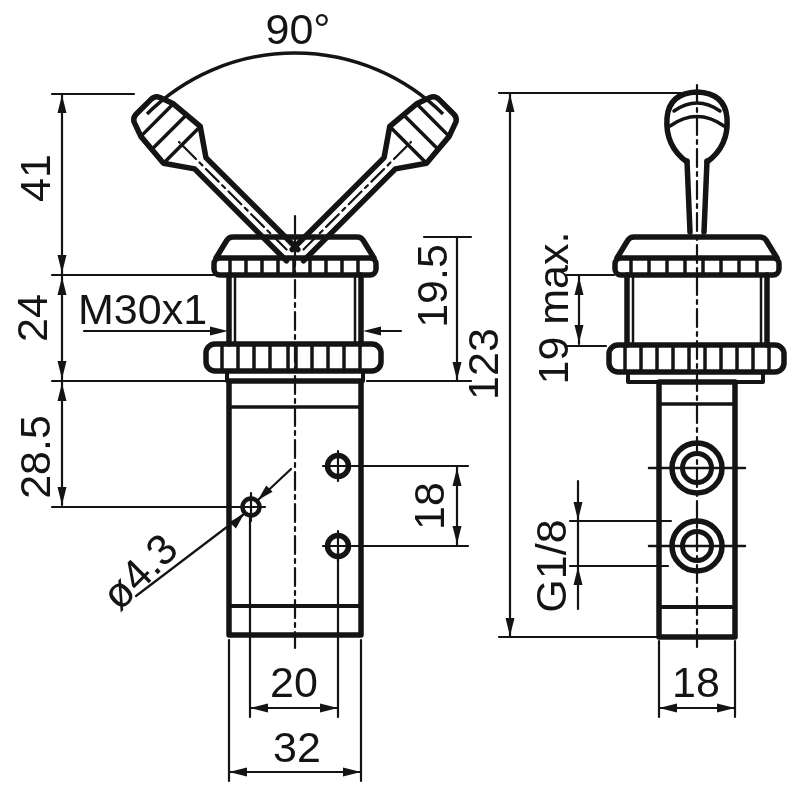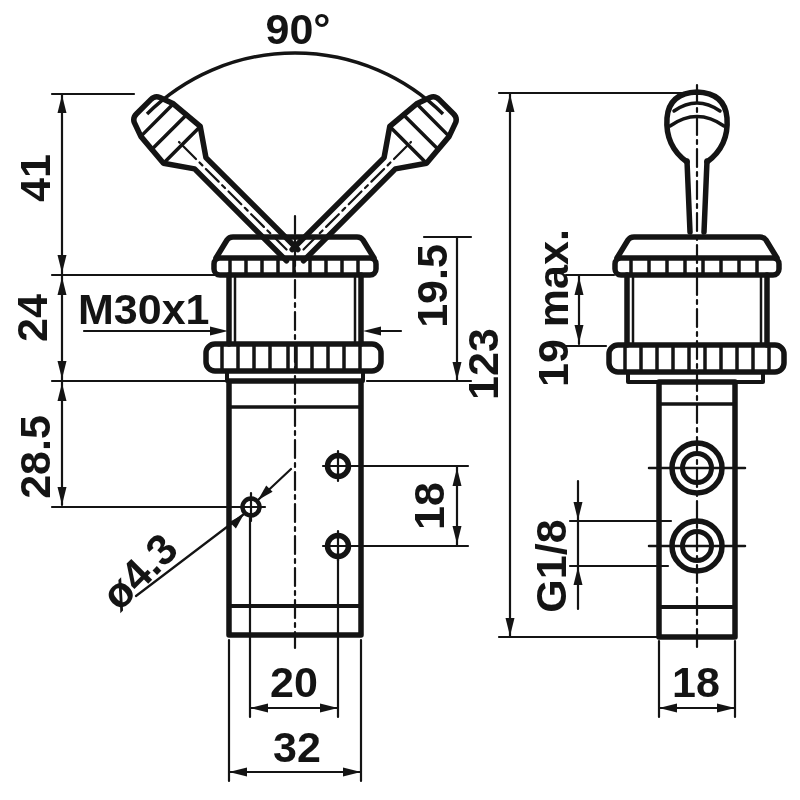--- a/index.html
+++ b/index.html
@@ -1,16 +1,16 @@
 <!DOCTYPE html>
 <html><head>
 <meta charset="utf-8">
 <style>
   html,body{margin:0;padding:0;background:#ffffff;}
-  .page{width:800px;height:800px;background:#ffffff;position:relative;overflow:hidden;font-weight:bold;}
+  .page{width:800px;height:800px;background:#ffffff;position:relative;overflow:hidden;}
   svg{display:block;}
   .outline{fill:none;stroke:#141414;stroke-width:5.5;stroke-linecap:round;stroke-linejoin:round;}
   .outline-m{fill:none;stroke:#141414;stroke-width:4;stroke-linecap:round;stroke-linejoin:round;}
   .inner{fill:none;stroke:#141414;stroke-width:3.5;stroke-linecap:round;}
   .thread{fill:none;stroke:#141414;stroke-width:2.5;stroke-linecap:round;}
   .thin{fill:none;stroke:#141414;stroke-width:2.2;stroke-linecap:round;}
   .center{fill:none;stroke:#141414;stroke-width:2.2;stroke-linecap:round;stroke-dasharray:18 5 4 5;}
   .arrow{fill:#141414;stroke:none;}
   text{font-family:"Liberation Sans","DejaVu Sans",sans-serif;font-size:43px;fill:#141414;}
   .mid{text-anchor:middle;}

